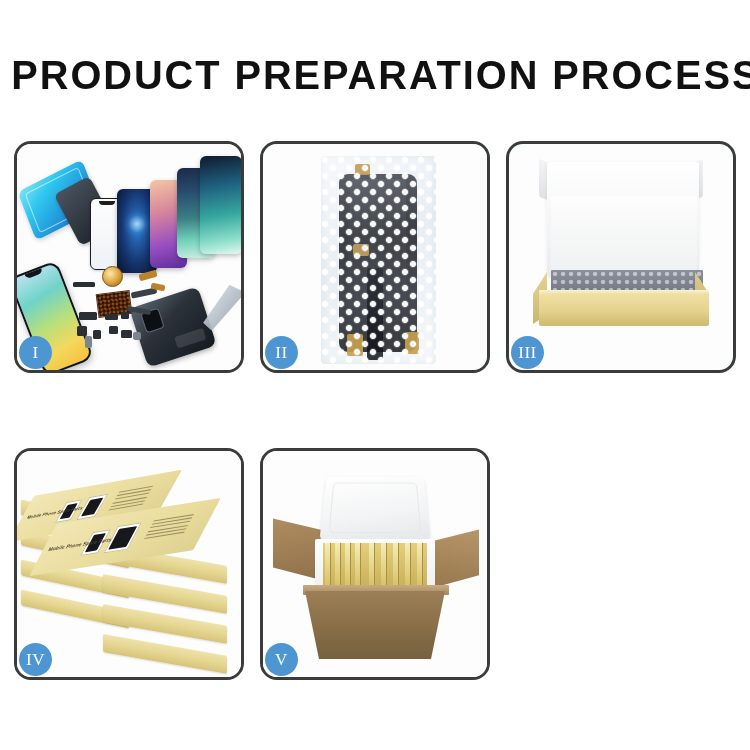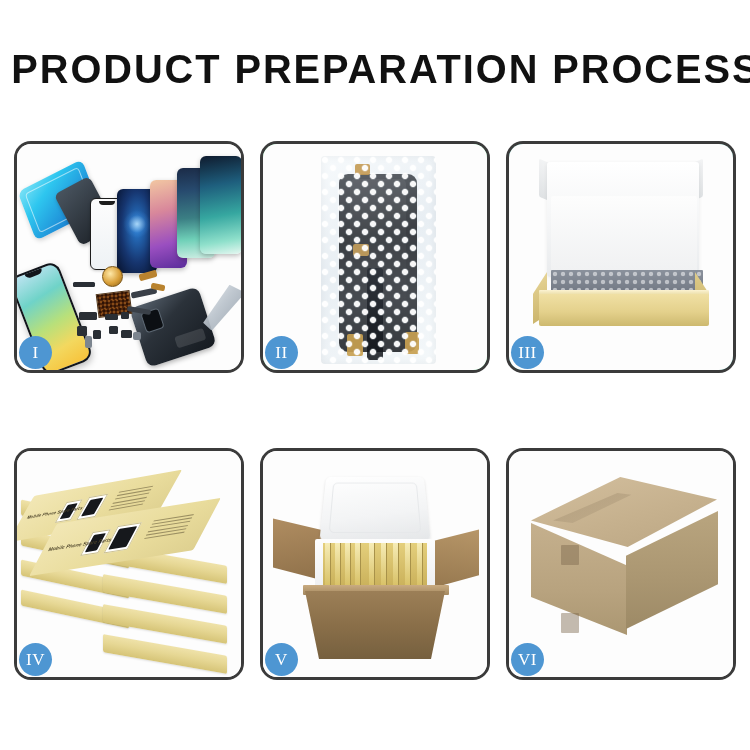--- a/index.html
+++ b/index.html
@@ -5,21 +5,21 @@
   * { box-sizing: border-box; margin: 0; padding: 0; }
   html, body {
     width: 750px; height: 750px;
     background: #ffffff;
     font-family: "Liberation Sans", sans-serif;
     overflow: hidden;
   }
   .page { position: relative; width: 750px; height: 750px; background: #fff; }
 
   
-  .header { position: absolute; top: 8px; left: 0; width: 750px; text-align: center; }
+  .header { position: absolute; top: 14px; left: 0; width: 750px; text-align: center; }
   .title {
     margin-top: 40px;
     font-size: 41px;
     font-weight: 700;
     letter-spacing: 2.0px;
     color: #111111;
     line-height: 1.05;
     transform: scaleX(0.97);
     white-space: nowrap;
   }
@@ -537,26 +537,15 @@
           <span style="left:70px;"></span>
             <span style="left:82px;"></span>
           <span style="left:94px;"></span>
         </div>
         <div class="c5-rim"></div>
         <div class="c5-box-front"></div>
       </div>
       <div class="badge">V</div>
     </div>
 
-    <div class="panel p6">
-      <div class="panel-inner">
-        <div class="c6-top"></div>
-        <div class="c6-seam"></div>
-        <div class="c6-left"></div>
-        <div class="c6-right"></div>
-        <div class="c6-tab" style="left:52px;top:94px;width:18px;height:20px;"></div>
-        <div class="c6-tab" style="left:52px;top:162px;width:18px;height:20px;"></div>
-      </div>
-      <div class="badge">VI</div>
-    </div>
 
   </div>
 </div>
 
 </body></html>

